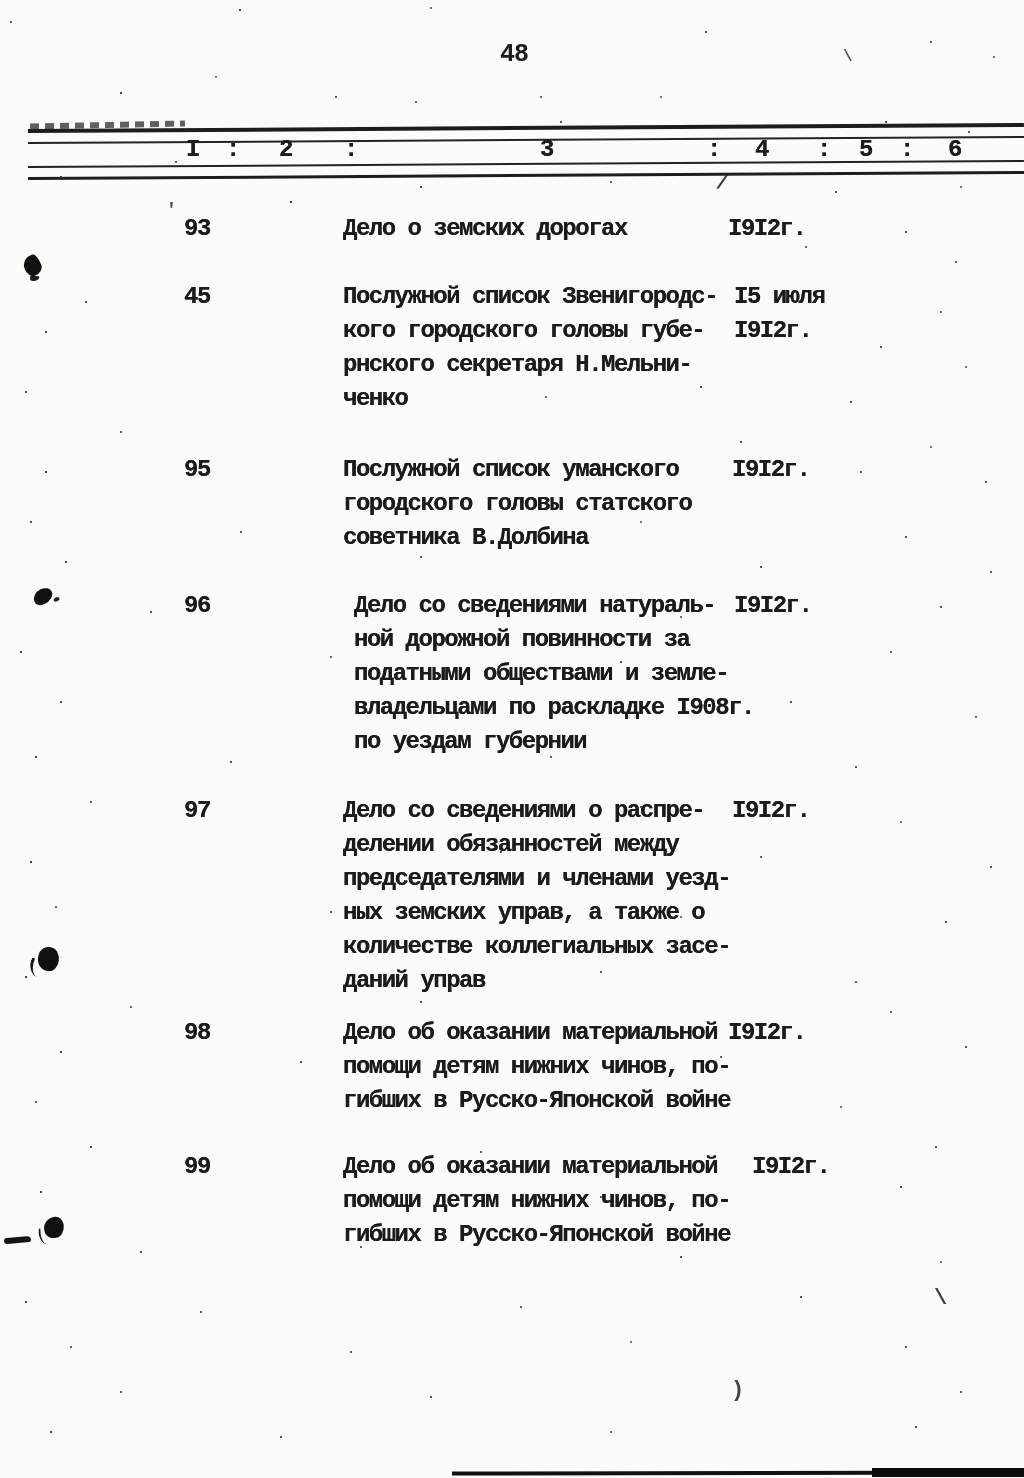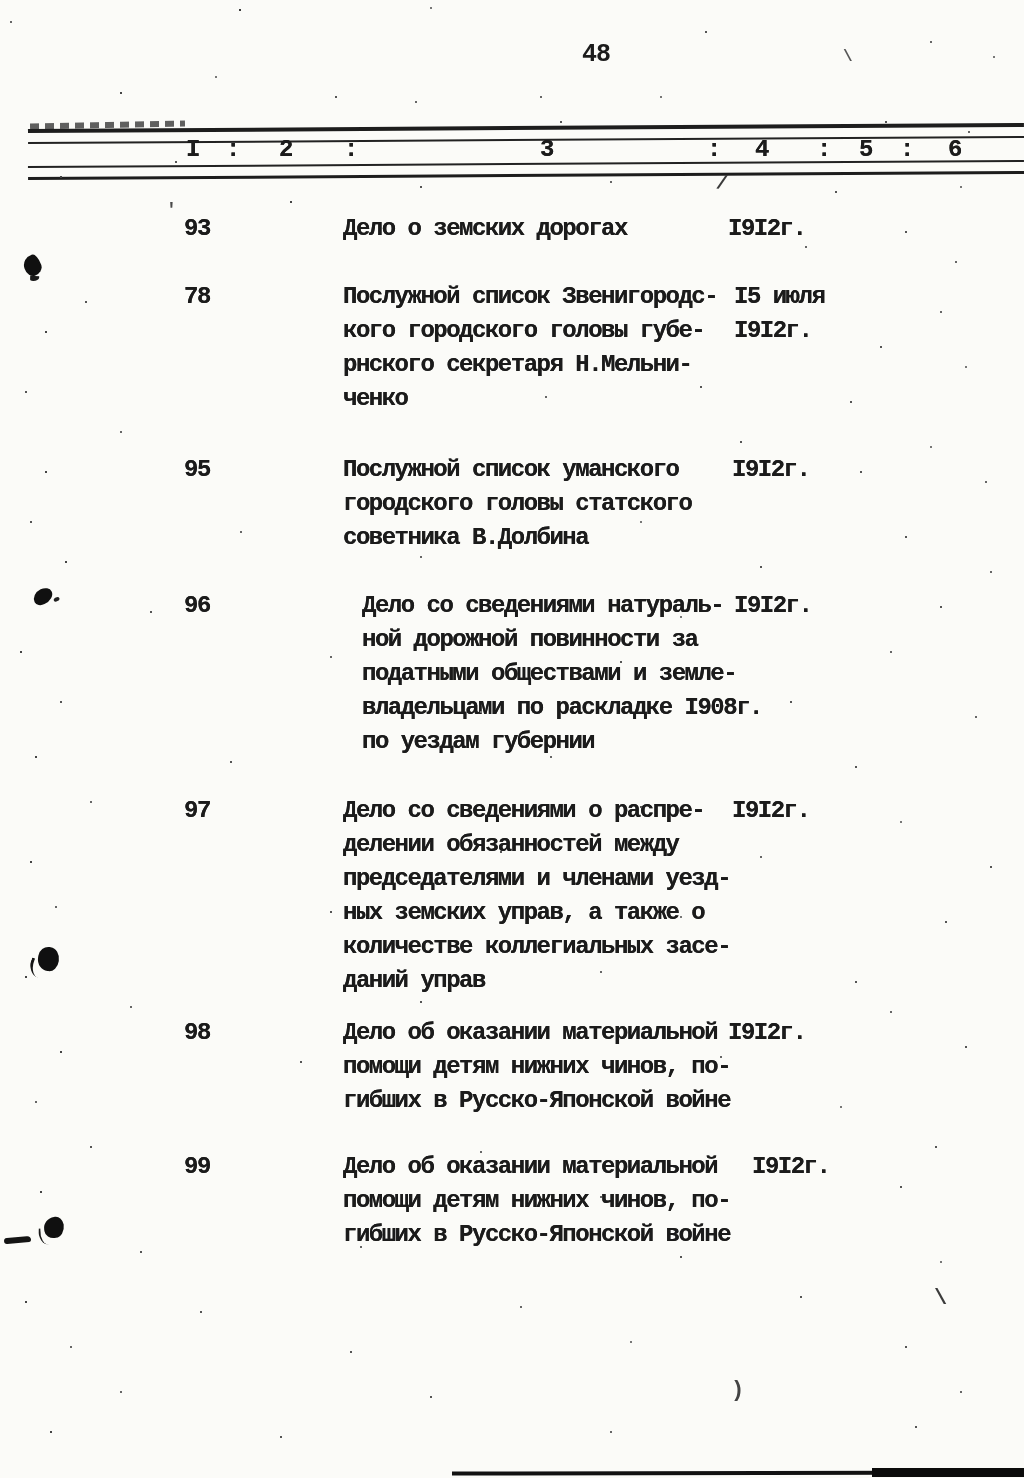--- a/index.html
+++ b/index.html
@@ -8,21 +8,21 @@
     background:#fbfbf8;
     font-family:"Liberation Mono","DejaVu Sans Mono",monospace;
     color:#1c1c1c;
   }
   .page{position:absolute;inset:0;}
   .typew{
     font-weight:700;font-size:24px;letter-spacing:-1.5px;line-height:34px;
     white-space:pre;color:#1b1b1b;text-shadow:0 0 .6px rgba(10,10,10,.85);
   }
   
-  .page-number{position:absolute;left:500px;top:40px;width:110px;text-align:right;
+  .page-number{position:absolute;left:500px;top:40px;width:110px;text-align:left;
     font-size:25px;font-weight:700;letter-spacing:-1px;}
   
   .rule{position:absolute;left:28px;width:996px;transform:rotate(-0.35deg);}
   .rule-top{top:126px;height:9px;border-top:4px solid #1d1d1d;border-bottom:2px solid #222;}
   .rule-bottom{top:163px;height:9px;border-top:2px solid #222;border-bottom:3px solid #1d1d1d;}
   .smudge{position:absolute;left:30px;top:122px;width:155px;height:6px;opacity:.75;
     transform:rotate(-1.1deg);
     background:repeating-linear-gradient(90deg,#2c2c2c 0 9px,transparent 9px 15px);}
   
   .hdr span{position:absolute;top:136px;font-weight:700;font-size:24px;letter-spacing:-1px;
@@ -130,21 +130,21 @@
       <div class="entry" style="top: 212px;">
         <div class="entry-number typew" style="left: 184px;">93</div>
         <div class="entry-title" style="left: 343px;">
           <div class="typew">Дело о земских дорогах</div>
         </div>
         <div class="entry-dates" style="left: 728px;">
           <div class="typew">I9I2г.</div>
         </div>
       </div>
       <div class="entry" style="top: 280px;">
-        <div class="entry-number typew" style="left: 184px;">78</div>
+        <div class="entry-number typew" style="left: 184px;">45</div>
         <div class="entry-title" style="left: 343px;">
           <div class="typew">Послужной список Звенигородс-</div>
           <div class="typew">кого городского головы губе-</div>
           <div class="typew">рнского секретаря Н.Мельни-</div>
           <div class="typew">ченко</div>
         </div>
         <div class="entry-dates" style="left: 734px;">
           <div class="typew">I5 июля</div>
           <div class="typew">I9I2г.</div>
         </div>
@@ -155,21 +155,21 @@
           <div class="typew">Послужной список уманского</div>
           <div class="typew">городского головы статского</div>
           <div class="typew">советника В.Долбина</div>
         </div>
         <div class="entry-dates" style="left: 732px;">
           <div class="typew">I9I2г.</div>
         </div>
       </div>
       <div class="entry" style="top: 589px;">
         <div class="entry-number typew" style="left: 184px;">96</div>
-        <div class="entry-title" style="left: 362px;">
+        <div class="entry-title" style="left: 354px;">
           <div class="typew">Дело со сведениями натураль-</div>
           <div class="typew">ной дорожной повинности за</div>
           <div class="typew">податными обществами и земле-</div>
           <div class="typew">владельцами по раскладке I908г.</div>
           <div class="typew">по уездам губернии</div>
         </div>
         <div class="entry-dates" style="left: 734px;">
           <div class="typew">I9I2г.</div>
         </div>
       </div>

